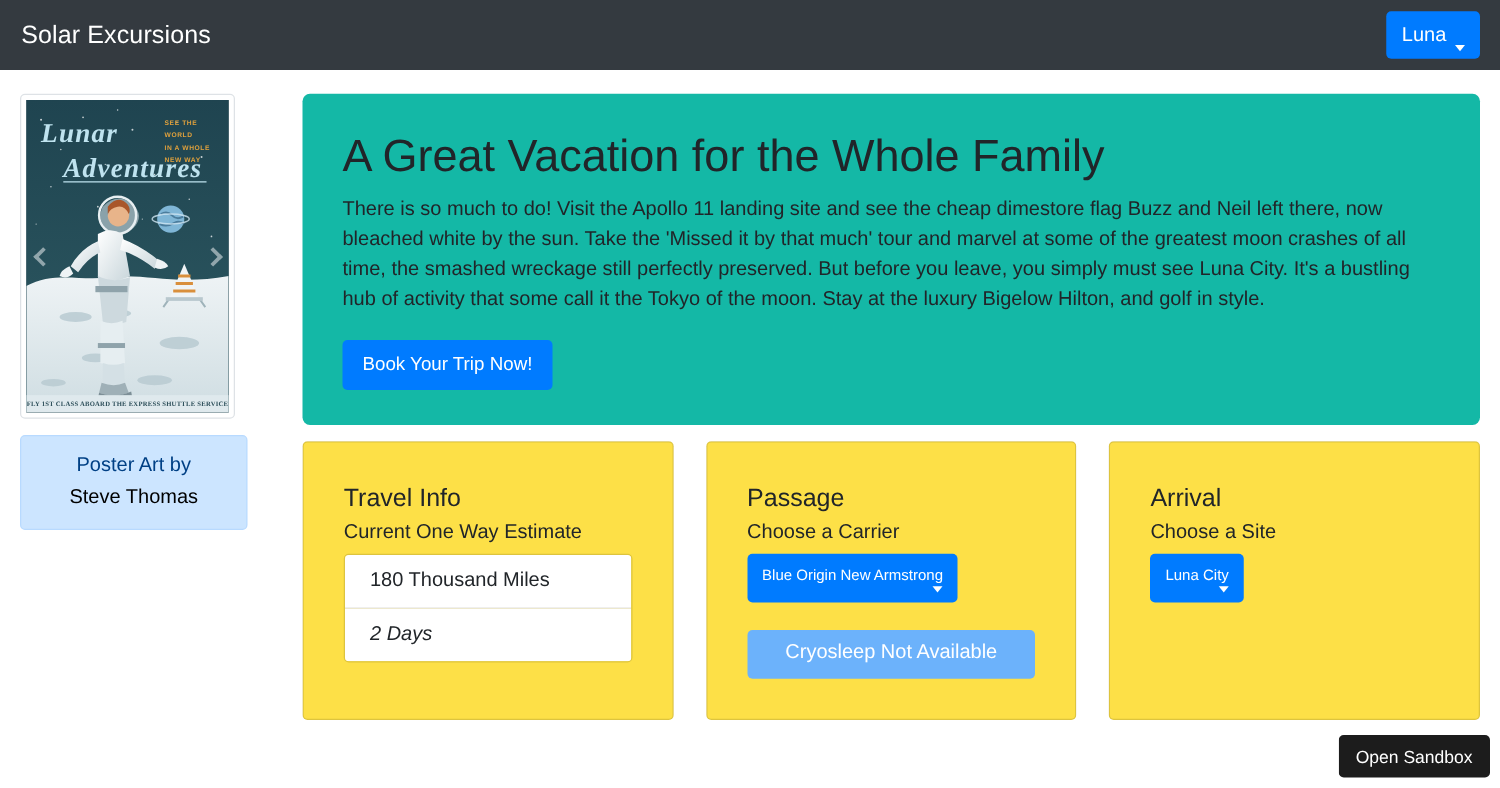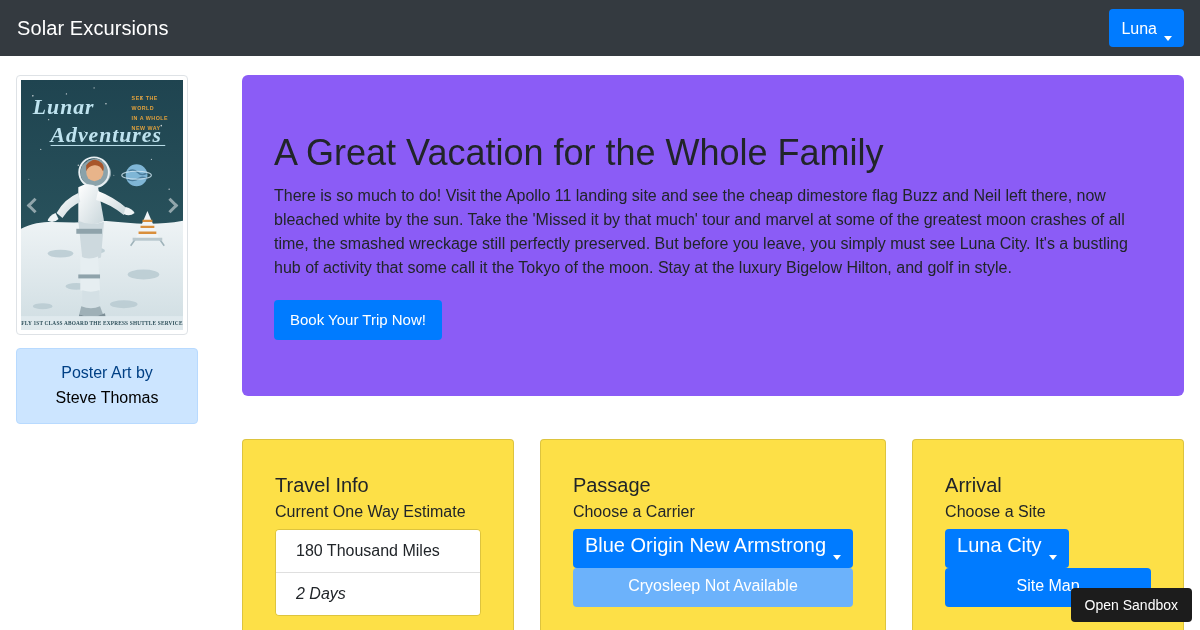--- a/index.html
+++ b/index.html
@@ -115,24 +115,24 @@
     border-radius: 4px;
     padding: 12px 20px;
     text-align: center;
     font-size: 16px;
     line-height: 1.55;
   }
   .alert a { color: #000000; text-decoration: none; display: block; }
 
   
   .jumbotron {
-    background: #8b5cf6;
+    background: #14b8a6;
     border-radius: 6px;
-    padding: 56px 32px;
-    margin-bottom: 43px;
+    padding: 28px 32px;
+    margin-bottom: 13px;
   }
   .jumbo-title {
     font-size: 36px;
     font-weight: 400;
     margin: 0 0 10px 0;
     line-height: 1.2;
     color: #212529;
   }
   .jumbo-text {
     font-size: 16px;
@@ -182,21 +182,23 @@
     padding: 12px 20px;
     font-size: 16px;
     color: #212529;
     background: #fff;
     border-bottom: 1px solid rgba(0,0,0,.125);
   }
   .list-item:last-child { border-bottom: none; font-style: italic; }
   .card .btn-dropdown {
     padding: 8px 12px;
     height: 39px;
-    font-size: 20px;
+    font-size: 12px;
+    margin-bottom: 22px;
+    flex-direction: column;
   }
   .card .btn-block {
     display: flex;
     width: 100%;
     padding: 9px 12px;
     height: 39px;
     font-size: 16px;
   }
 
   
@@ -368,20 +370,19 @@
         <button class="btn btn-disabled btn-block">Cryosleep Not Available</button>
       </div>
 
       <div class="card">
         <h2 class="card-title">Arrival</h2>
         <p class="card-sub">Choose a Site</p>
         <button class="btn btn-primary btn-dropdown">
           <span>Luna City</span>
           <span class="caret"></span>
         </button>
-        <button class="btn btn-primary btn-block">Site Map</button>
       </div>
 
     </div>
   </div>
 </div>
 
 <div class="sandbox-tag">Open Sandbox</div>
 
 </body></html>

